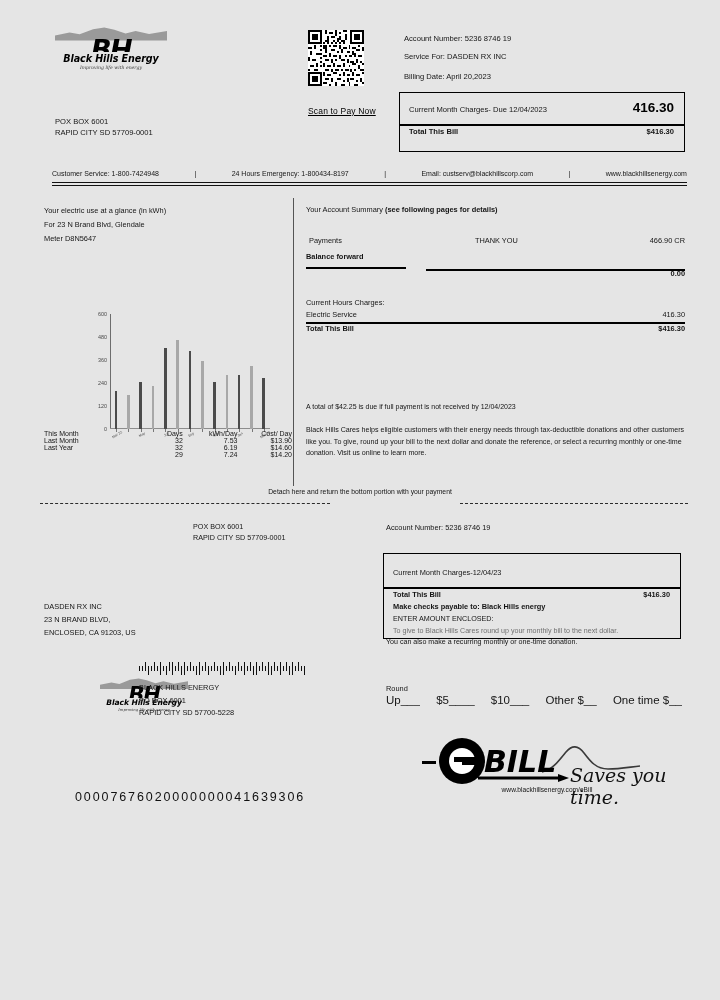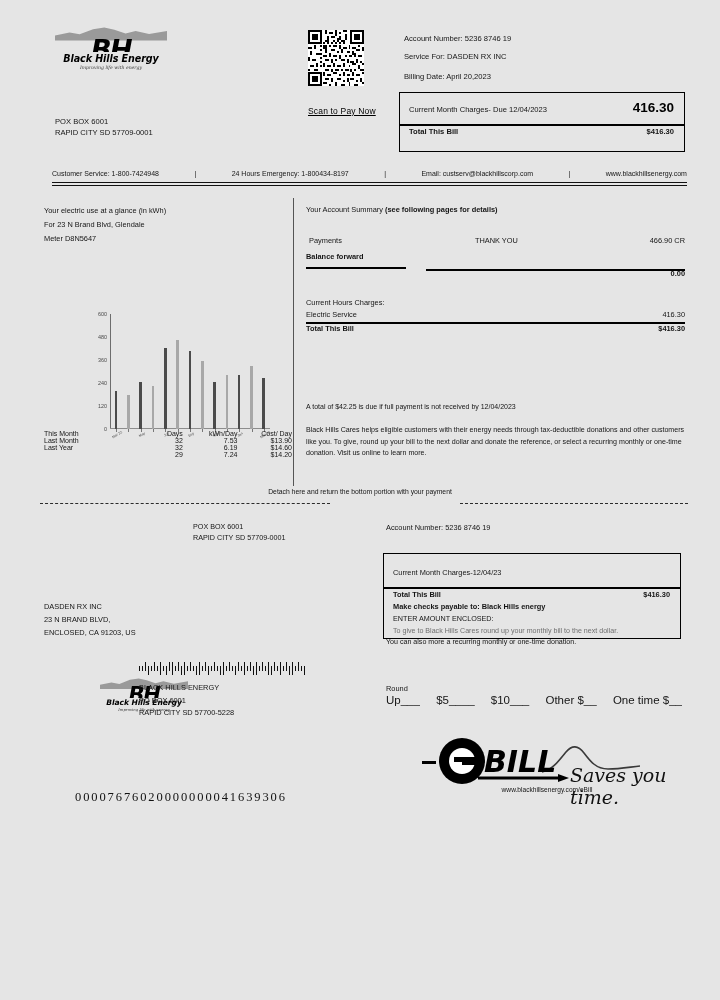--- a/index.html
+++ b/index.html
@@ -151,21 +151,21 @@
     padding: 0;
     font-weight: normal;
     vertical-align: top;
   }
 
   
   .imb { display: block; }
 
   
   .ocr {
-    font-family: Liberation Serif, serif;
+    font-family: Liberation Sans, sans-serif;
     font-size: 12.5px;
     letter-spacing: 1.9px;
     color: #111;
     white-space: nowrap;
   }
 
   
   .ebill-tag {
     font-family: "DejaVu Serif", serif;
     font-style: italic;
@@ -532,21 +532,21 @@
     <div class="abs rule-thick" style="left:0; right:0; top:33px;"></div>
     <div class="abs b" style="left:9px; top:36px; font-size:7.4px; color:#151515;">Total This Bill</div>
     <div class="abs b r" style="right:10px; top:36px; font-size:7.4px; color:#151515;">$416.30</div>
     <div class="abs b" style="left:9px; top:48px; font-size:7.4px; color:#151515;">Make checks payable  to: Black Hills  energy</div>
     <div class="abs" style="left:9px; top:60px; font-size:7.2px; color:#151515;">ENTER AMOUNT  ENCLOSED:</div>
     <div class="abs" style="left:9px; top:73px; font-size:7.1px; color:#6f6f6f;">To give to Black Hills Cares round up your monthly bill to the next dollar.</div>
   </div>
 
   <div class="abs" style="left:386px; top:637px; width:296px; font-size:7.1px; line-height:11.5px; color:#151515;">
     <div style="visibility:hidden; height:0; overflow:hidden;">To give to Black Hills Cares round up your monthly bill to the next dollar.</div>
-    <div>You can also more a recurring monthly or one-time donation.</div>
+    <div>You can also make a recurring monthly or one-time donation.</div>
   </div>
 
   <div class="abs" style="left:386px; top:684px; font-size:7.4px; color:#151515;">Round</div>
   <div class="abs" style="left:386px; top:694px; width:296px; font-size:11.5px; color:#151515;
               display:flex; justify-content:space-between;">
     <span>Up___</span>
     <span>$5____</span>
     <span>$10___</span>
     <span>Other $__</span>
     <span>One time $__</span>

